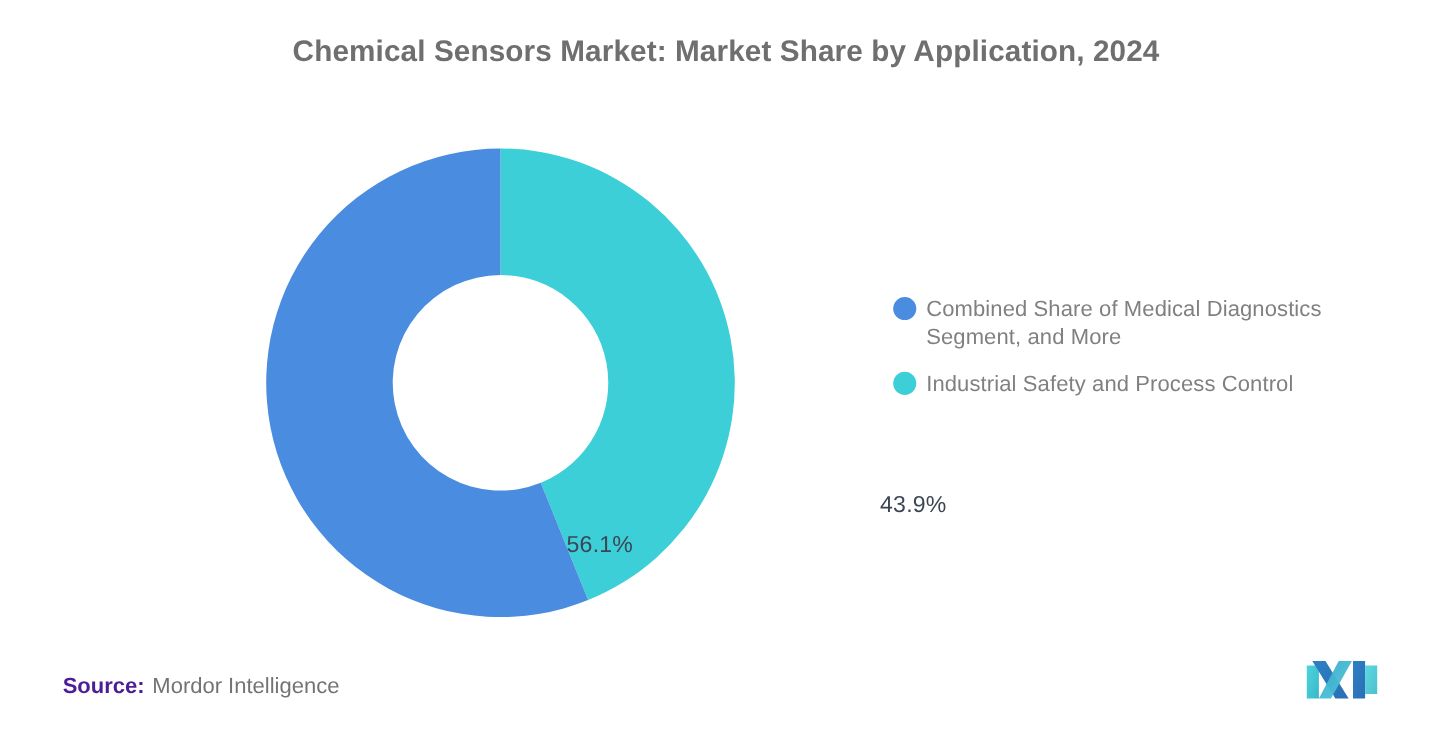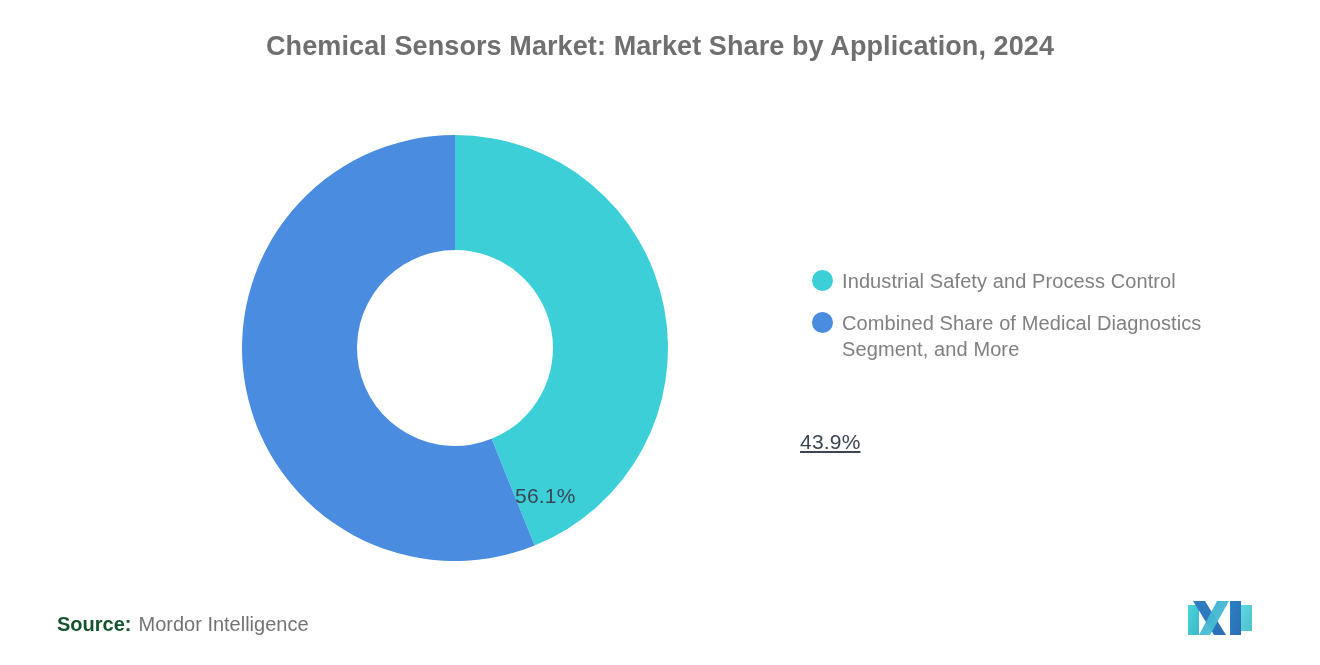--- a/index.html
+++ b/index.html
@@ -45,21 +45,21 @@
 
   .slice-label {
     position: absolute;
     font-size: 21px;
     font-weight: 400;
     color: #3b4654;
     white-space: nowrap;
     letter-spacing: 0.2px;
   }
   #label-blue  { left: 273px; top: 349px; text-align: right; }
-  #label-teal  { left: 558px; top: 295px; text-decoration: underline; }
+  #label-teal  { left: 558px; top: 312px; }
 
   #legend {
     position: absolute;
     left: 812px;
     top: 268px;
     width: 470px;
   }
   .legend-row {
     display: flex;
     align-items: flex-start;
@@ -85,21 +85,21 @@
   #source-line {
     position: absolute;
     left: 57px;
     top: 613px;
     font-size: 20px;
     color: #7d7d7d;
     white-space: nowrap;
   }
   #source-label {
     font-weight: 700;
-    color: #14532d;
+    color: #4c1d95;
   }
   #source-value {
     font-weight: 400;
     color: #737373;
     margin-left: 7px;
   }
 
   #brand-logo {
     position: absolute;
     left: 1186px;
@@ -122,27 +122,27 @@
   </svg>
 
   <div class="slice-label" id="label-blue">56.1%</div>
 
   <div class="slice-label" id="label-teal">43.9%</div>
 </div>
 
 <div id="legend">
 
   <div class="legend-row">
-    <span class="legend-swatch" style="background:#3ccfd8;"></span>
-    <span class="legend-label">Industrial Safety and Process Control</span>
+    <span class="legend-swatch" style="background:#4a8ce0;"></span>
+    <span class="legend-label">Combined Share of Medical Diagnostics Segment, and More</span>
   </div>
 
   <div class="legend-row">
-    <span class="legend-swatch" style="background:#4a8ce0;"></span>
-    <span class="legend-label">Combined Share of Medical Diagnostics Segment, and More</span>
+    <span class="legend-swatch" style="background:#3ccfd8;"></span>
+    <span class="legend-label">Industrial Safety and Process Control</span>
   </div>
 
 </div>
 
 <div id="source-line">
   <span id="source-label">Source:</span><span id="source-value">Mordor Intelligence</span>
 </div>
 
 <div id="brand-logo">
   <svg viewBox="0 0 68 40" width="68" height="40">

